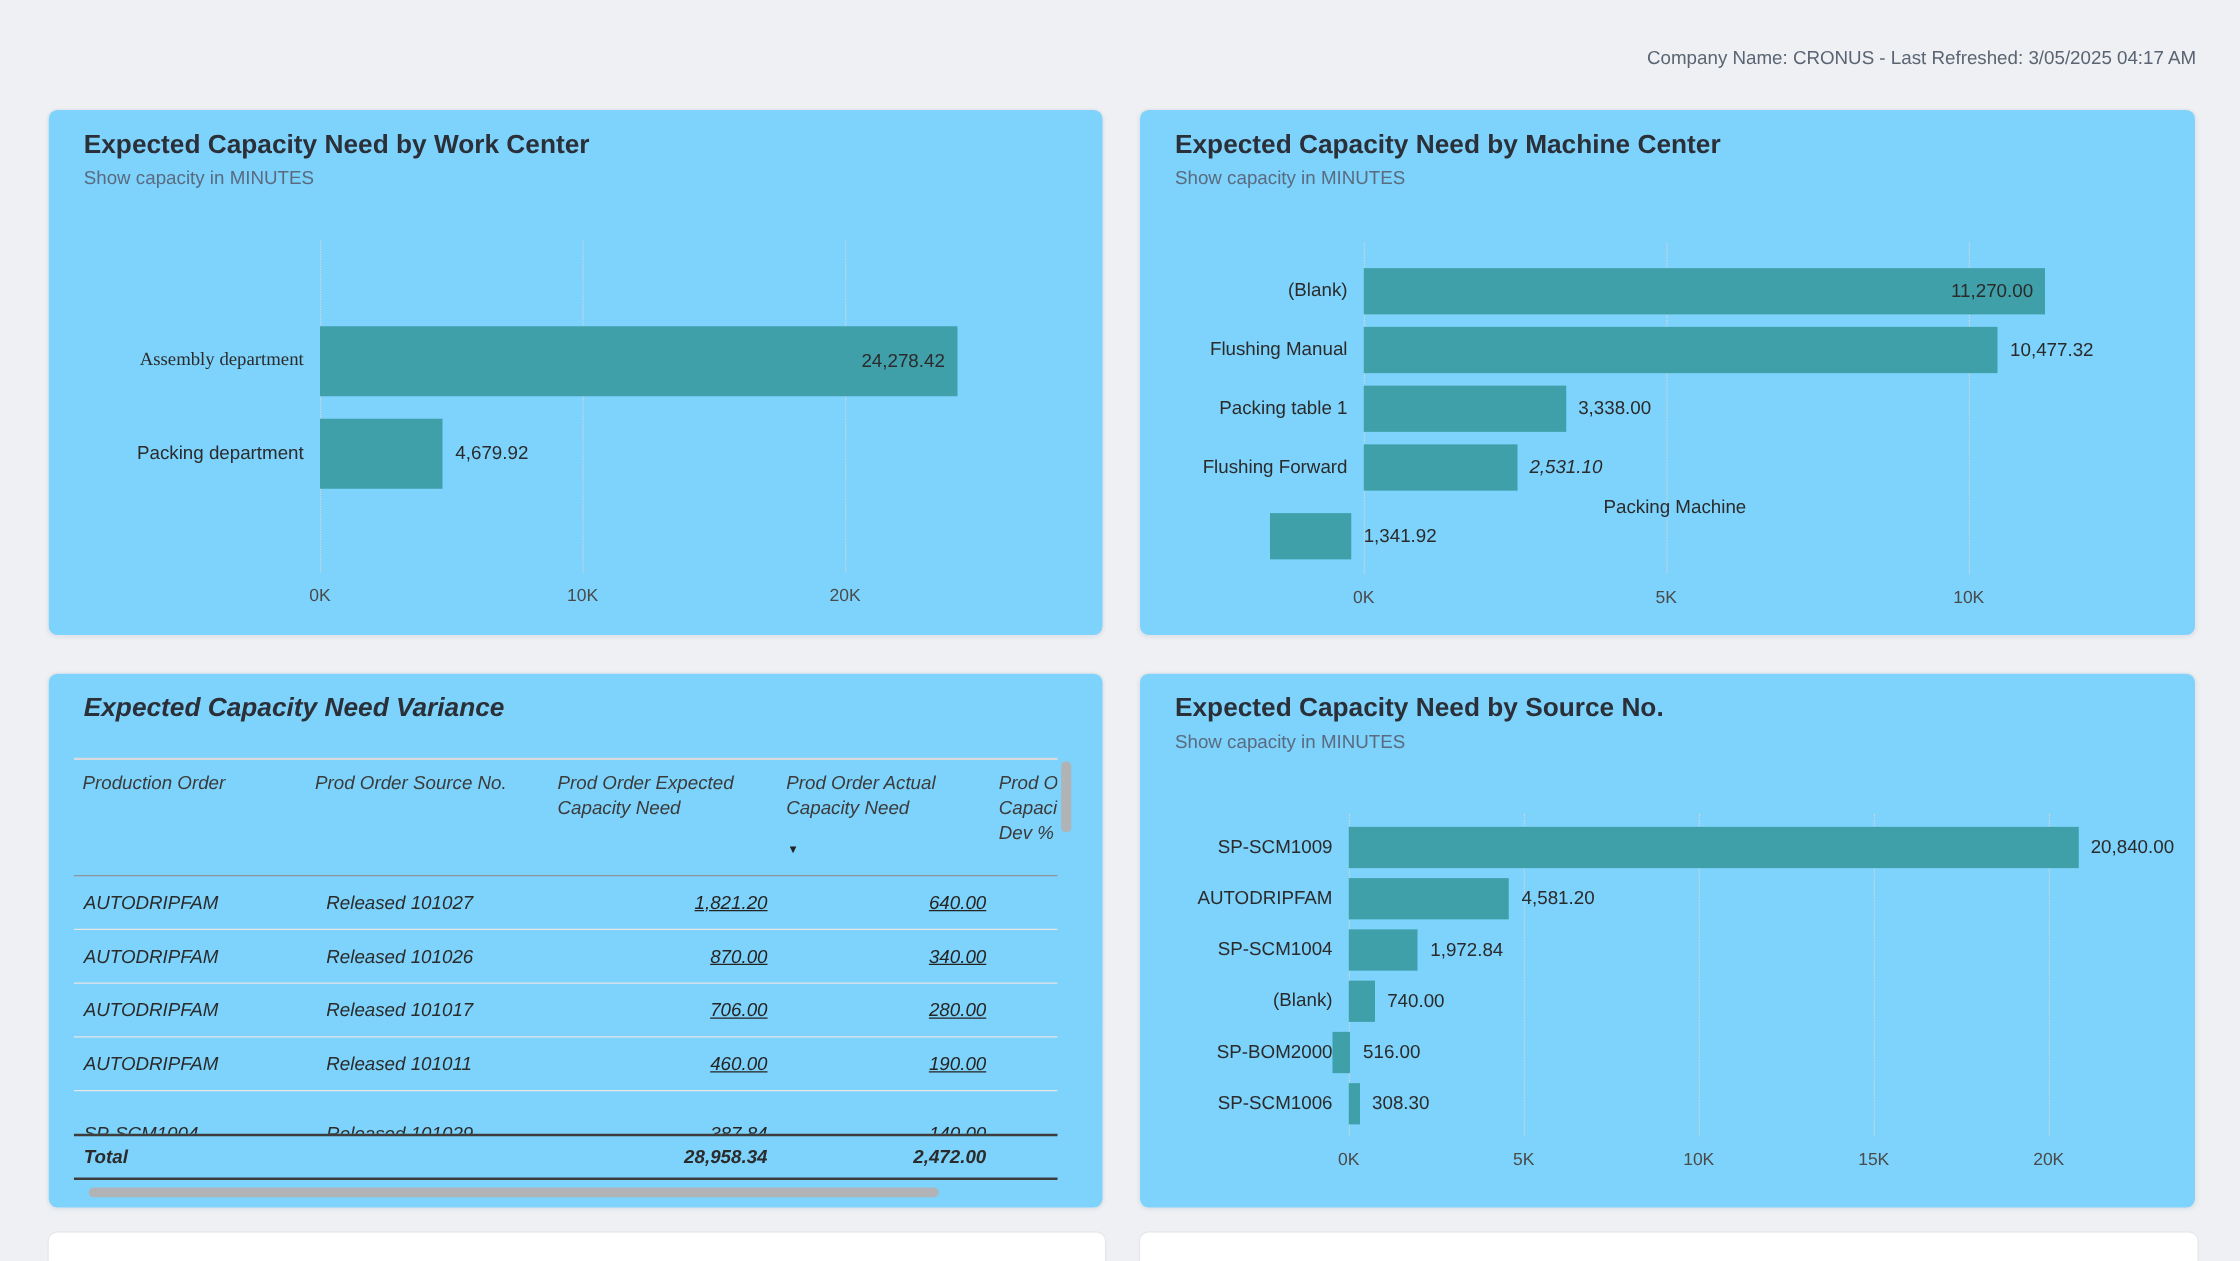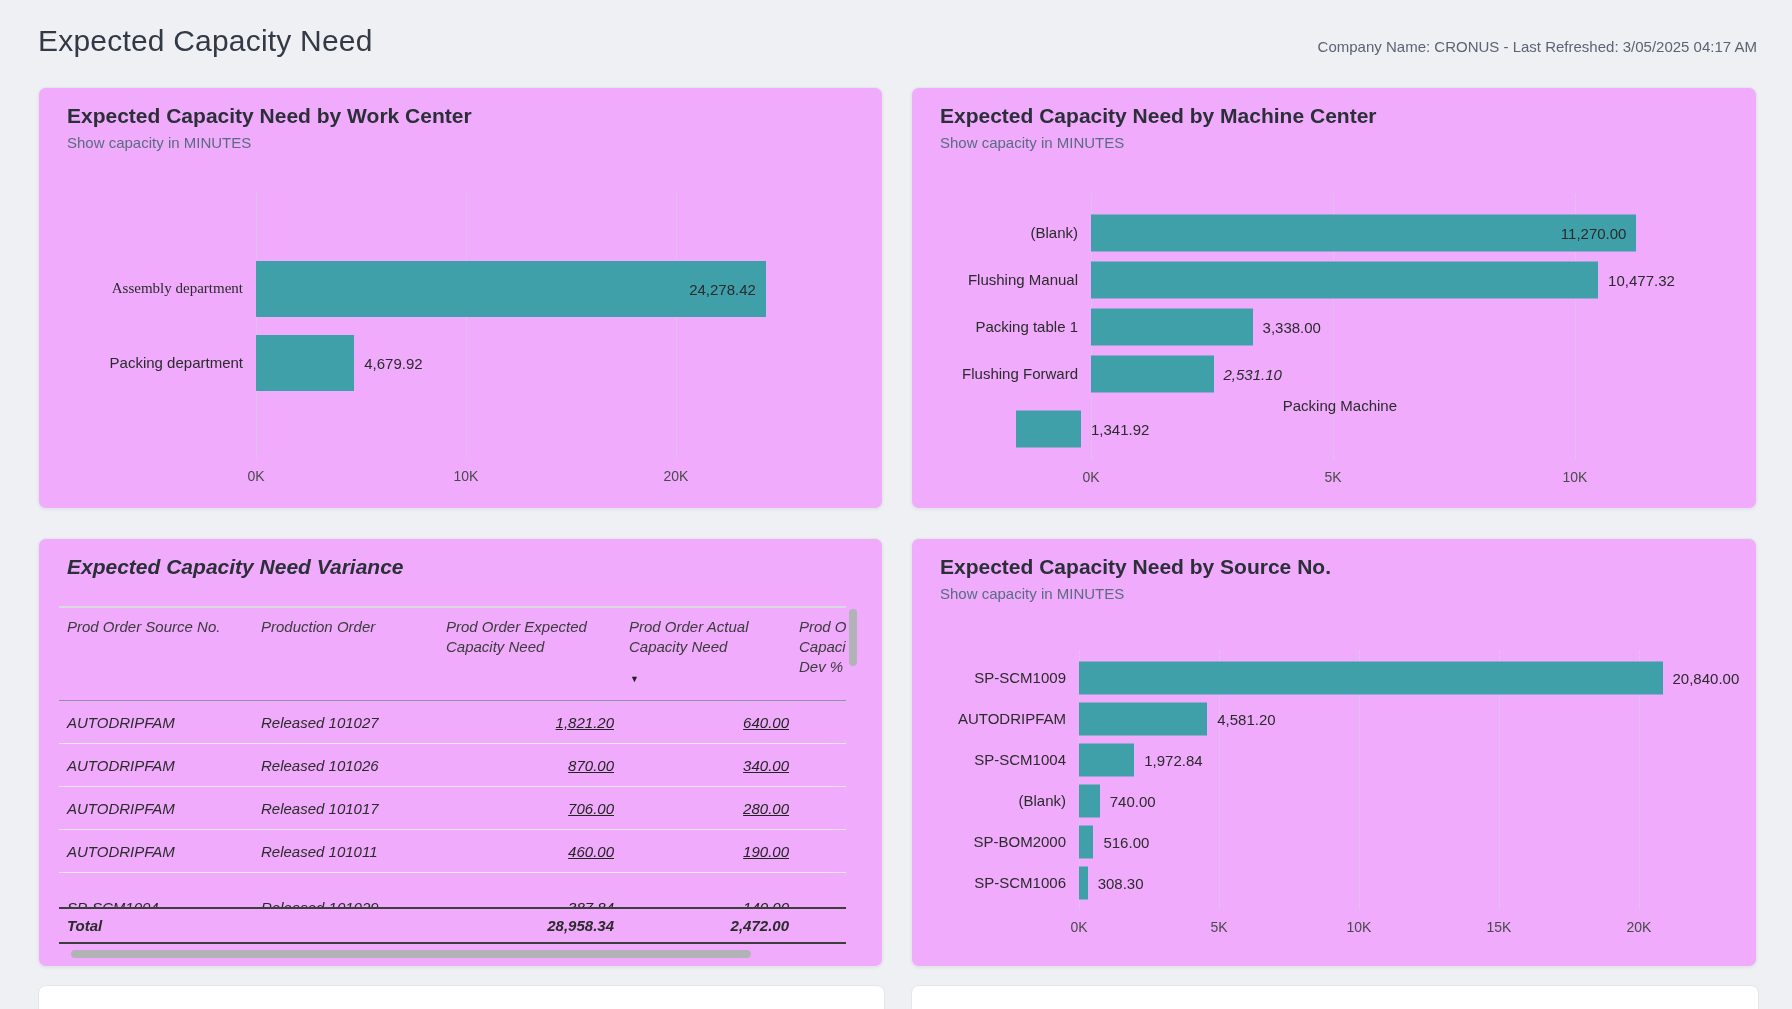--- a/index.html
+++ b/index.html
@@ -1,20 +1,20 @@
 <!DOCTYPE html>
 <html><head>
 <meta charset="utf-8">
 <style>
   html,body{margin:0;padding:0;}
   body{background:#eef0f4;font-family:"Liberation Sans","DejaVu Sans",sans-serif;-webkit-font-smoothing:antialiased;}
   .page{position:relative;width:1792px;height:1009px;overflow:hidden;background:#eef0f4;}
   .main-title{position:absolute;left:38px;top:24px;font-size:30px;font-weight:300;color:#333a45;letter-spacing:.2px;}
   .meta{position:absolute;right:35px;top:38px;font-size:15px;color:#5b6472;}
-  .panel{position:absolute;background:#f0abfc;border:1px solid #e4e6ea;border-radius:8px;box-shadow:0 1px 3px rgba(20,30,50,.06);box-sizing:border-box;}
+  .panel{position:absolute;background:#7dd3fc;border:1px solid #e4e6ea;border-radius:8px;box-shadow:0 1px 3px rgba(20,30,50,.06);box-sizing:border-box;}
   .panel-tl{left:38px;top:87px;width:845px;height:422px;}
   .panel-tr{left:911px;top:87px;width:846px;height:422px;}
   .panel-bl{left:38px;top:538px;width:845px;height:429px;font-style:italic;}
   .panel-br{left:911px;top:538px;width:846px;height:429px;}
   .panel h2{margin:16px 0 0 28px;font-size:21px;font-weight:700;color:#2b2f38;}
   .panel .subtitle{margin:6px 0 0 28px;font-size:15px;color:#5a6b80;}
   .chart{position:absolute;inset:0;}
   .cat-label,.val-label{font-size:15px;color:#2b2b2b;white-space:nowrap;}
   .axis-lab{position:absolute;width:60px;text-align:center;font-size:14px;color:#4a4a4a;}
   
@@ -33,21 +33,20 @@
   .hscroll{position:relative;height:8px;margin-top:6px;}
   .hscroll .thumb{position:absolute;left:12px;top:0;width:680px;height:8px;border-radius:4px;background:#b1b3b6;}
   .vscroll{position:absolute;left:810px;top:70px;width:8px;height:57px;border-radius:4px;background:#b1b3b6;}
   .sort-ic{font-size:9px;color:#222;margin-top:12px;margin-left:1px;}
   .partial{position:absolute;top:985px;height:40px;background:#fff;border:1px solid #e4e6ea;border-radius:8px;}
 </style>
 </head>
 <body>
 
 <div class="page">
-  <div class="main-title">Expected Capacity Need</div>
   <div class="meta">Company Name: CRONUS - Last Refreshed: 3/05/2025 04:17 AM</div>
 
   <div class="panel panel-tl">
     <h2>Expected Capacity Need by Work Center</h2>
     <div class="subtitle">Show capacity in MINUTES</div>
     <div class="chart" id="chart-work_center">
         <div style="position: absolute; left: 217px; top: 105px; height: 265px; width: 0px; border-left: 1px dotted rgb(210, 213, 217);"></div>
         <div style="position: absolute; left: 427.003px; top: 105px; height: 265px; width: 0px; border-left: 1px dotted rgb(210, 213, 217);"></div>
         <div style="position: absolute; left: 637.006px; top: 105px; height: 265px; width: 0px; border-left: 1px dotted rgb(210, 213, 217);"></div>
         <div style="position: absolute; left: 28px; top: 105px; width: 789px; height: 265px; display: flex; flex-direction: column; justify-content: center;">
@@ -120,25 +119,25 @@
         <div class="axis-lab" style="left: 390.997px; top: 381px;">5K</div>
         <div class="axis-lab" style="left: 632.993px; top: 381px;">10K</div>
       </div>
   </div>
 
   <div class="panel panel-bl">
     <h2>Expected Capacity Need Variance</h2>
     <div class="tbl-wrap" id="variance-table">
         <div class="tbl">
           <div class="thead">
+            <div class="thc" style="width: 185px; padding-left: 7px;">
+              <div style="max-width: 170px; display: block;">Production Order</div>
+            </div>
             <div class="thc" style="width: 195px; padding-left: 8px;">
               <div style="max-width: 180px; display: block;">Prod Order Source No.</div>
-            </div>
-            <div class="thc" style="width: 185px; padding-left: 7px;">
-              <div style="max-width: 170px; display: block;">Production Order</div>
             </div>
             <div class="thc" style="width: 175px; padding-left: 7px;">
               <div style="max-width: 145px; display: block;">Prod Order Expected Capacity Need</div>
             </div>
             <div class="thc" style="width: 175px; padding-left: 15px;">
               <div style="max-width: 135px; display: block;">Prod Order Actual Capacity Need</div>
               <div class="sort-ic">▼</div>
             </div>
             <div class="thc" style="width: 85px; padding-left: 10px;">
               <div style="max-width: 85px; display: block;">Prod Order Capacity Dev %</div>
@@ -220,21 +219,21 @@
             </div>
           </div>
           <div style="height: 41px; display: flex; align-items: center;">
             <div class="cat-label" style="width: 125px; padding-right: 13px; text-align: right;">(Blank)</div>
             <div style="position: relative; width: 662px; height: 100%;">
               <div style="position: absolute; left: 0px; top: 50%; transform: translateY(-50%); height: 33px; width: 20.7199px; background: rgb(63, 160, 170);"></div>
               <div class="val-label" style="position: absolute; left: 30.7199px; top: 50%; transform: translateY(-50%);">740.00</div>
             </div>
           </div>
           <div style="height: 41px; display: flex; align-items: center;">
-            <div class="cat-label" style="width: 125px; padding-right: 13px; text-align: right;">SP-BOM2000</div>
+            <div class="cat-label" style="width: 125px; text-align: right;">SP-BOM2000</div>
             <div style="position: relative; width: 662px; height: 100%; text-align: right;">
               <div style="position: absolute; left: 0px; top: 50%; transform: translateY(-50%); height: 33px; width: 14.4479px; background: rgb(63, 160, 170);"></div>
               <div class="val-label" style="position: absolute; left: 24.4479px; top: 50%; transform: translateY(-50%);">516.00</div>
             </div>
           </div>
           <div style="height: 41px; display: flex; align-items: center;">
             <div class="cat-label" style="width: 125px; padding-right: 13px; text-align: right;">SP-SCM1006</div>
             <div style="position: relative; width: 662px; height: 100%;">
               <div style="position: absolute; left: 0px; top: 50%; transform: translateY(-50%); height: 33px; width: 8.63235px; background: rgb(63, 160, 170);"></div>
               <div class="val-label" style="position: absolute; left: 18.6323px; top: 50%; transform: translateY(-50%);">308.30</div>

